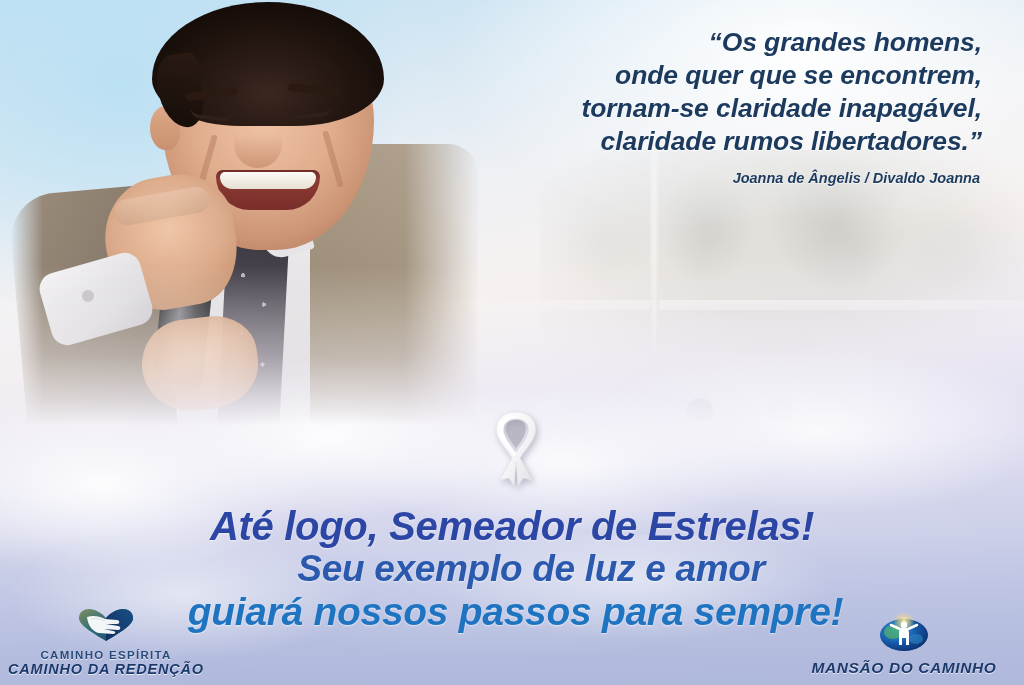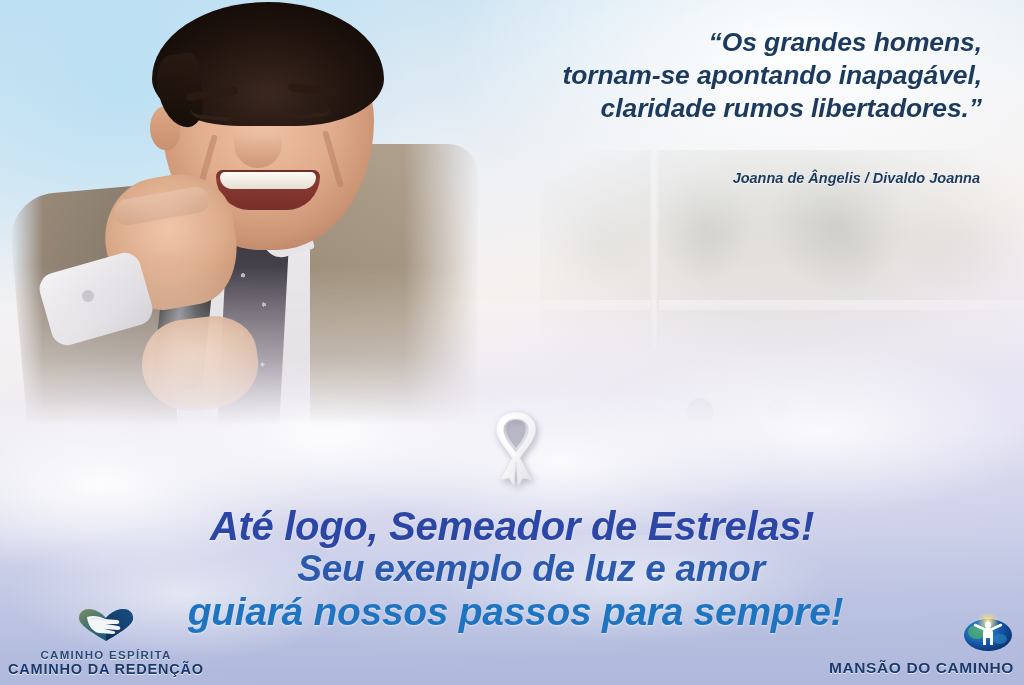--- a/index.html
+++ b/index.html
@@ -339,33 +339,34 @@
     margin-left: 7px;
   }
 
   
   .logo {
     position: absolute;
     bottom: 8px;
     text-align: center;
   }
   .logo-left  { left: 6px;  width: 200px; }
-  .logo-right { right: 10px; width: 220px; text-align: right; }
+  .logo-right { right: 10px; width: 220px; }
   .logo-mark { display:block; margin: 0 auto 3px; }
   .logo-l1 {
     display:block;
     font-size: 11.5px; font-weight: bold; letter-spacing: 1.3px;
     color: #2a4a7a;
     text-shadow: 0 1px 0 rgba(255,255,255,0.7);
   }
   .logo-l2 {
     display:block;
     font-size: 14.5px; font-weight: bold; letter-spacing: 0.8px;
     color: #1b3a6b;
     text-shadow: 0 1px 0 rgba(255,255,255,0.7);
+    font-style: italic;
   }
   .logo-right .logo-l2 { font-size: 15.5px; letter-spacing: 0.6px; }
 </style>
 </head>
 <body>
 
 <div id="poster">
 
   <div class="bg-sky"></div>
 
@@ -413,21 +414,22 @@
     <div class="p-mic-head"></div>
     <div class="p-mic"></div>
     <div class="p-hand"></div>
     <div class="p-cuff"></div>
     <div class="p-cuff-btn"></div>
     <div class="p-fingers"></div>
   </div>
 
   <div class="quote">
     <span class="quote-line">“Os grandes homens,</span>
-    <span class="quote-line">tornam-se apontando inapagável,</span>
+    <span class="quote-line">onde quer que se encontrem,</span>
+    <span class="quote-line">tornam-se claridade inapagável,</span>
     <span class="quote-line">claridade rumos libertadores.”</span>
   </div>
   <div class="quote-credit">Joanna de Ângelis / Divaldo Joanna</div>
 
   <div class="ribbon">
     <svg viewBox="0 0 62 78" width="62" height="78" aria-hidden="true">
       <defs>
         <linearGradient id="rg" x1="0" y1="0" x2="1" y2="1">
           <stop offset="0%" stop-color="#ffffff"></stop>
           <stop offset="55%" stop-color="#f4f4f6"></stop>

